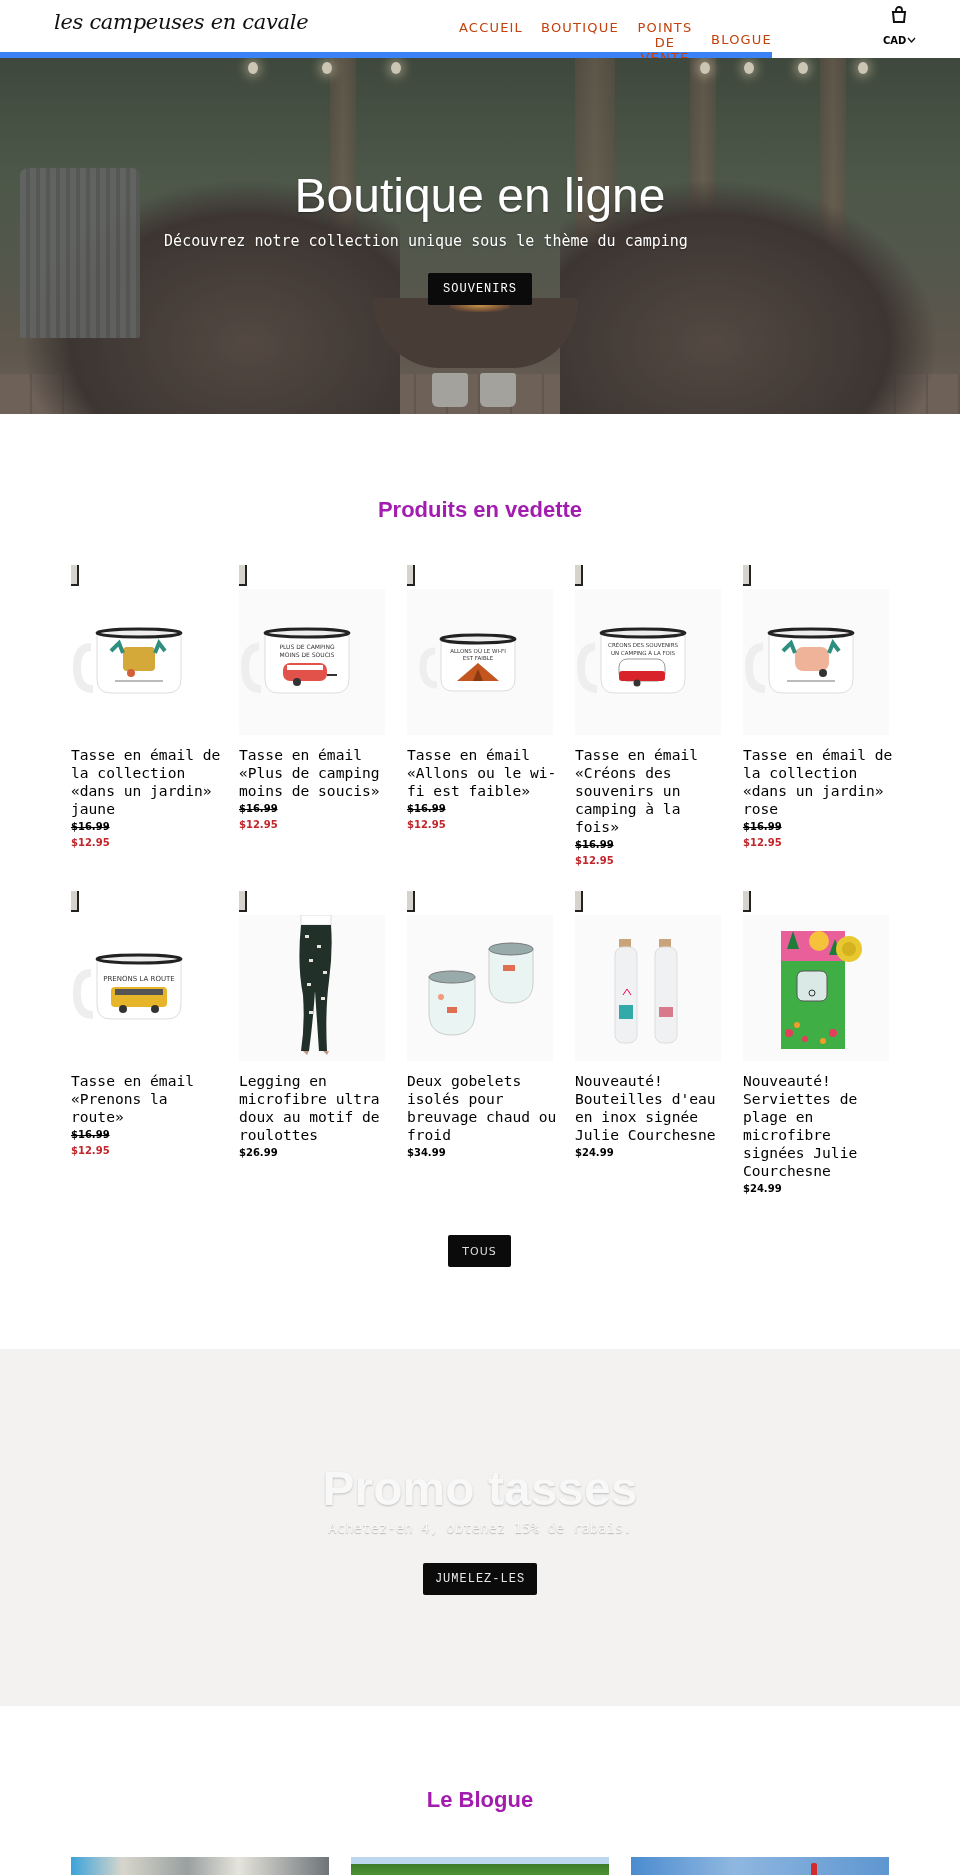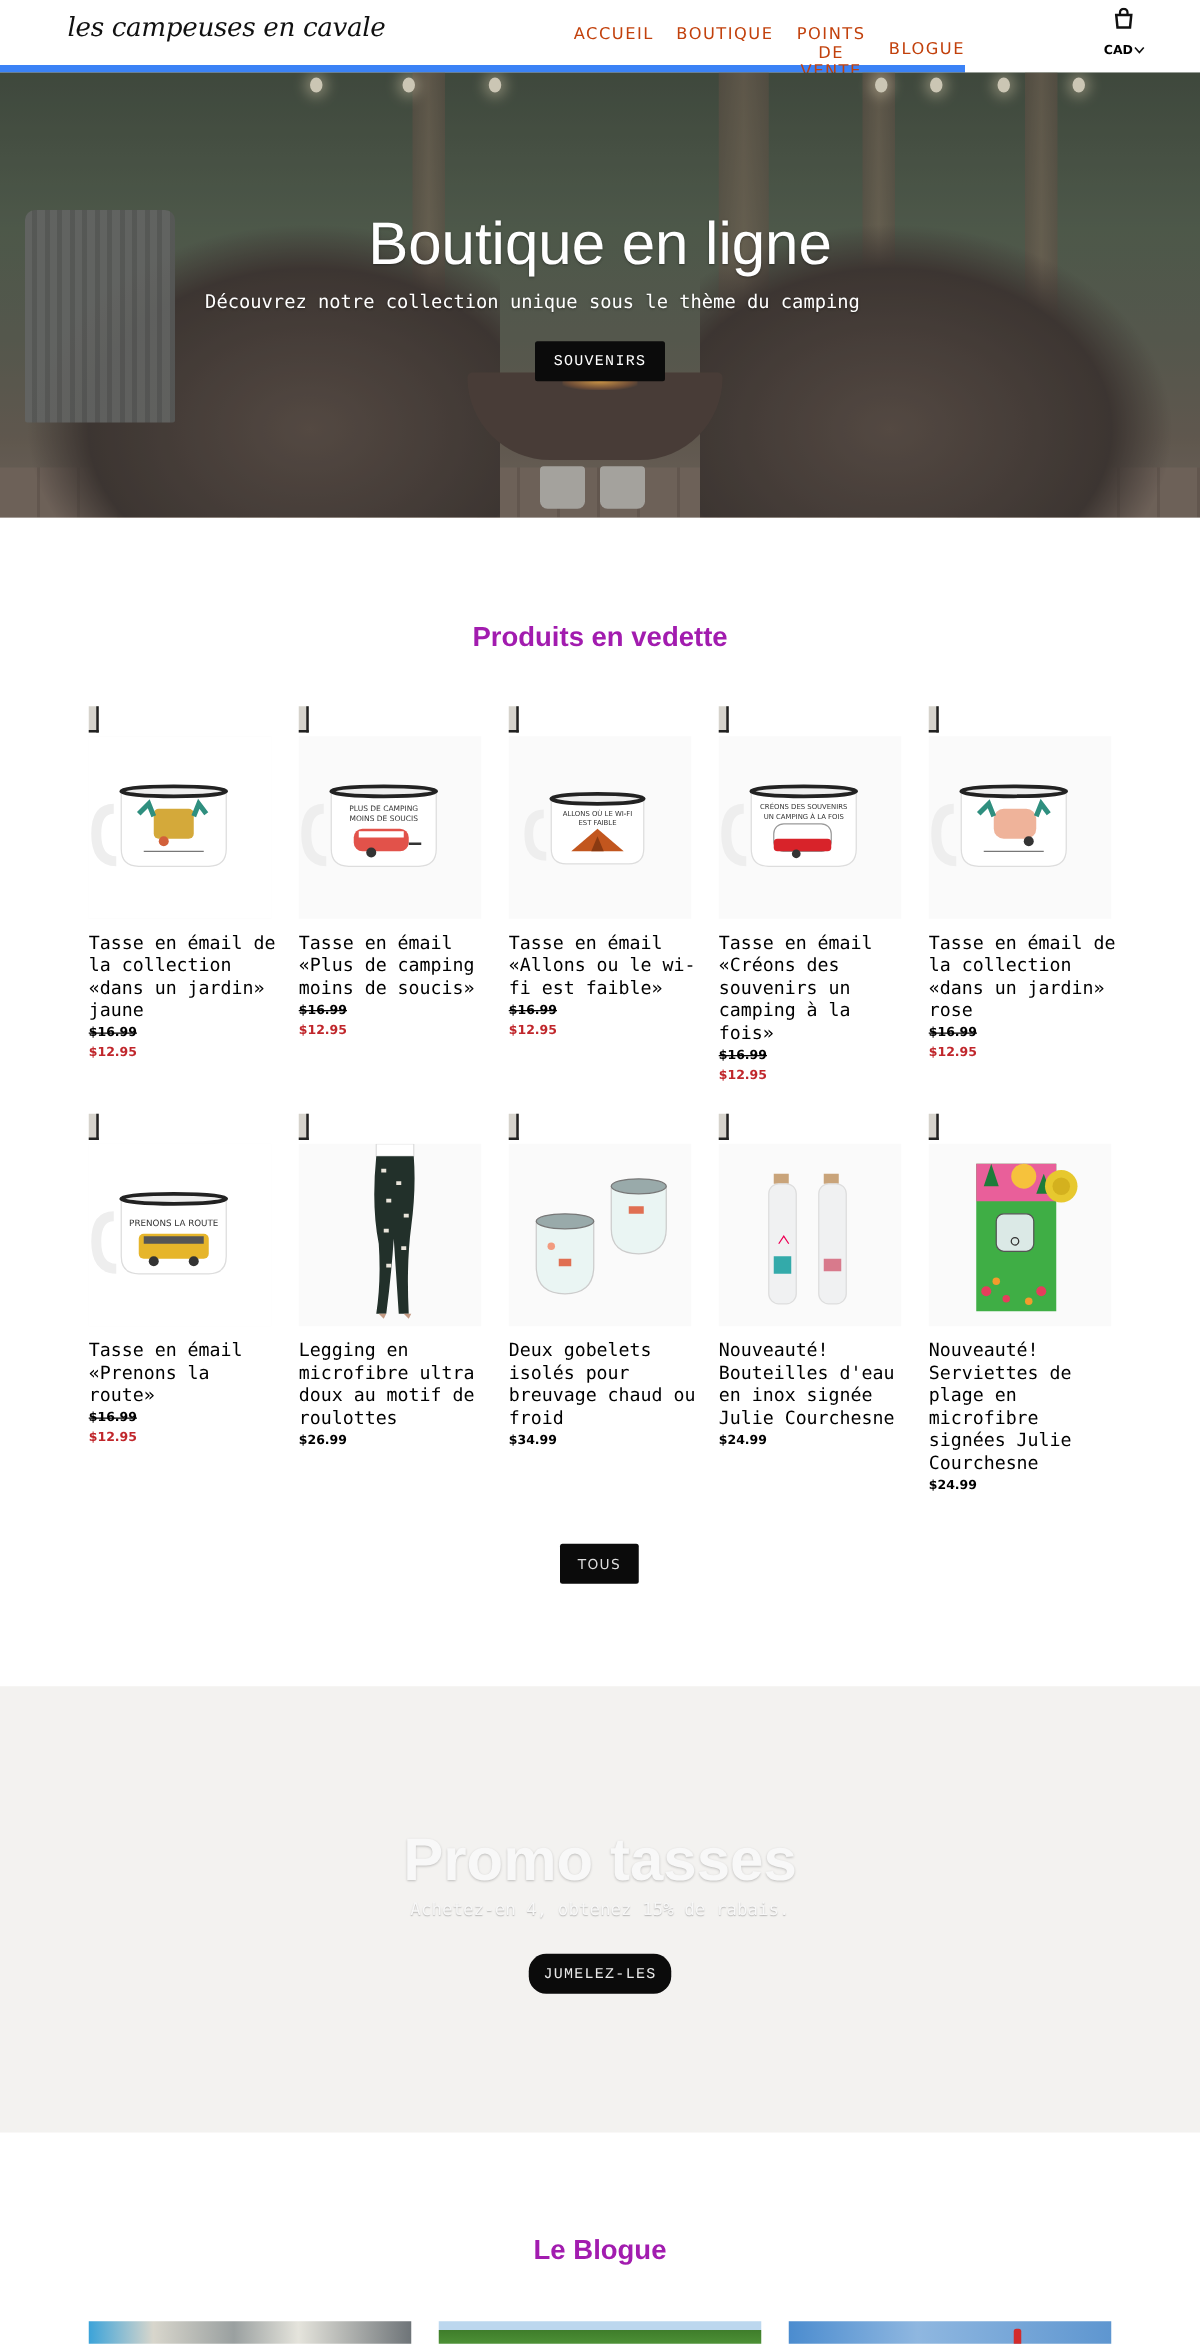--- a/index.html
+++ b/index.html
@@ -46,21 +46,21 @@
   .card .price-old { font-family: "DejaVu Sans", sans-serif; font-size: 10px; font-weight: bold; text-decoration: line-through; color: #000; display: block; line-height: 16px; margin-top: 1px; }
   .card .price-new { font-family: "DejaVu Sans", sans-serif; font-size: 10px; font-weight: bold; color: #c0262b; display: block; line-height: 16px; }
   .card .price { font-family: "DejaVu Sans", sans-serif; font-size: 10px; font-weight: bold; color: #000; display: block; line-height: 16px; margin-top: 1px; }
 
   .tous-btn { position: absolute; top: 1235px; left: 448px; width: 63px; height: 32px; background: #0b0b0b; color: #ddd; font-family: "DejaVu Sans", sans-serif; font-size: 11px; letter-spacing: 1px; border: none; display: flex; align-items: center; justify-content: center; border-radius: 2px; }
 
   
   .promo { position: absolute; top: 1349px; left: 0; width: 960px; height: 357px; background: #f3f2f0; }
   .promo-title { position: absolute; top: 112px; left: 0; width: 960px; text-align: center; font-family: "Liberation Sans", sans-serif; font-size: 48px; color: #f8f8f8; text-shadow: 0 1px 2px rgba(0,0,0,.22); }
   .promo-sub { position: absolute; top: 171px; left: 0; width: 960px; text-align: center; font-family: "DejaVu Sans Mono", monospace; font-size: 14px; color: #f7f7f7; text-shadow: 0 1px 1px rgba(0,0,0,.25); }
-  .promo-btn { position: absolute; top: 214px; left: 423px; width: 114px; height: 32px; background: #0b0b0b; color: #e8e8e8; font-family: "Liberation Mono", monospace; font-size: 12px; letter-spacing: 1px; border: none; display: flex; align-items: center; justify-content: center; border-radius: 14px; }
+  .promo-btn { position: absolute; top: 214px; left: 423px; width: 114px; height: 32px; background: #0b0b0b; color: #e8e8e8; font-family: "Liberation Mono", monospace; font-size: 12px; letter-spacing: 1px; border: none; display: flex; align-items: center; justify-content: center; border-radius: 2px; }
 
   
   .blog-img { position: absolute; top: 1857px; height: 20px; width: 258px; }
 </style>
 </head>
 <body>
 
 <div class="header">
   <a class="logo">les campeuses en cavale</a>
   <nav class="nav">

